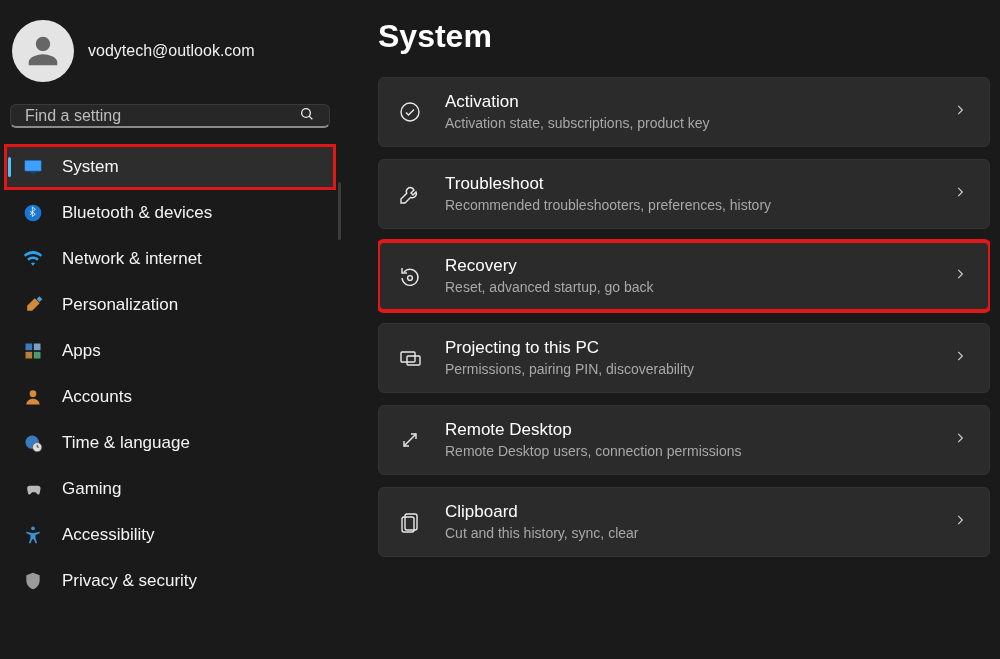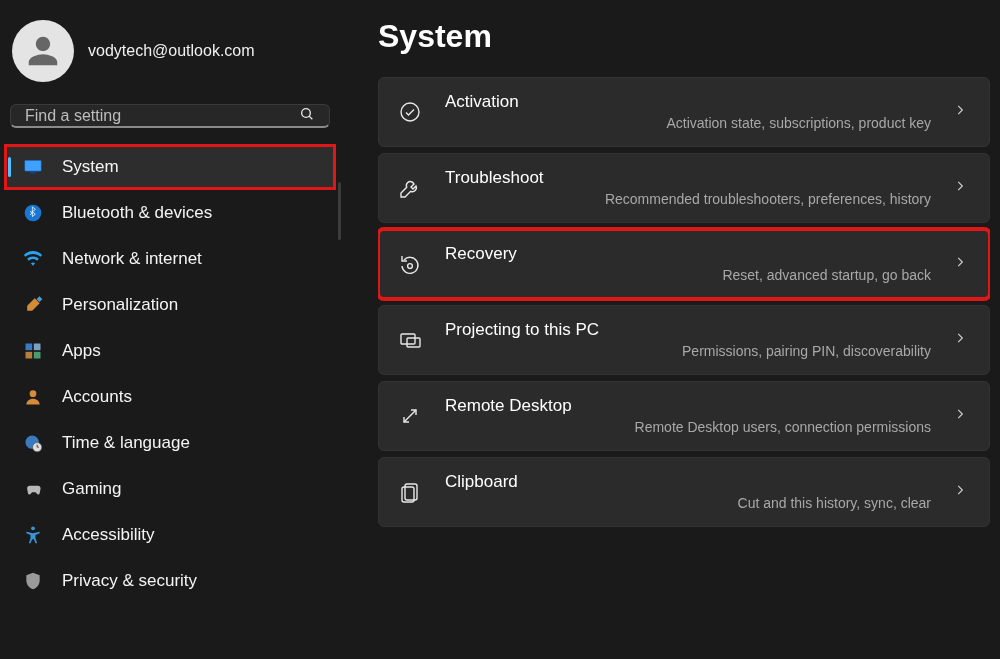--- a/index.html
+++ b/index.html
@@ -76,21 +76,21 @@
   .nav-label { font-size: 17px; color: #f4f4f4; }
 
   
   .main {
     flex: 1;
     padding: 18px 10px 0 38px;
     display: flex; flex-direction: column;
     position: relative;
   }
   .page-title { font-size: 32px; font-weight: 600; margin-bottom: 22px; }
-  .cards { display: flex; flex-direction: column; gap: 6px; overflow: hidden; }
+  .cards { display: flex; flex-direction: column; gap: 12px; overflow: hidden; }
   .card {
     background: #2b2b2b;
     border: 1px solid #333333;
     border-radius: 6px;
     min-height: 70px;
     display: flex; align-items: center;
     padding: 12px 22px 12px 18px;
     gap: 22px;
     cursor: pointer;
   }
@@ -99,21 +99,21 @@
     outline-offset: -2px;
   }
   .card-icon {
     width: 26px; height: 26px;
     display: flex; align-items: center; justify-content: center;
     color: #e8e8e8;
   }
   .card-icon svg { width: 24px; height: 24px; stroke: #e8e8e8; fill: none; stroke-width: 1.4; }
   .card-body { flex: 1; display: flex; flex-direction: column; }
   .card-title { font-size: 17px; color: #ffffff; line-height: 1.35; }
-  .card-sub { font-size: 14px; color: #a8a8a8; line-height: 1.35; text-align: right; }
+  .card-sub { font-size: 14px; color: #a8a8a8; line-height: 1.35; }
   .card-chevron { color: #cfcfcf; }
   .card-chevron svg { width: 14px; height: 14px; stroke: #cfcfcf; fill: none; stroke-width: 2; }
 
   
   .sidebar-divider {
     position: absolute;
     left: 338px; top: 182px; height: 58px; width: 3px;
     border-radius: 2px;
     background: #3c3c3c;
   }

